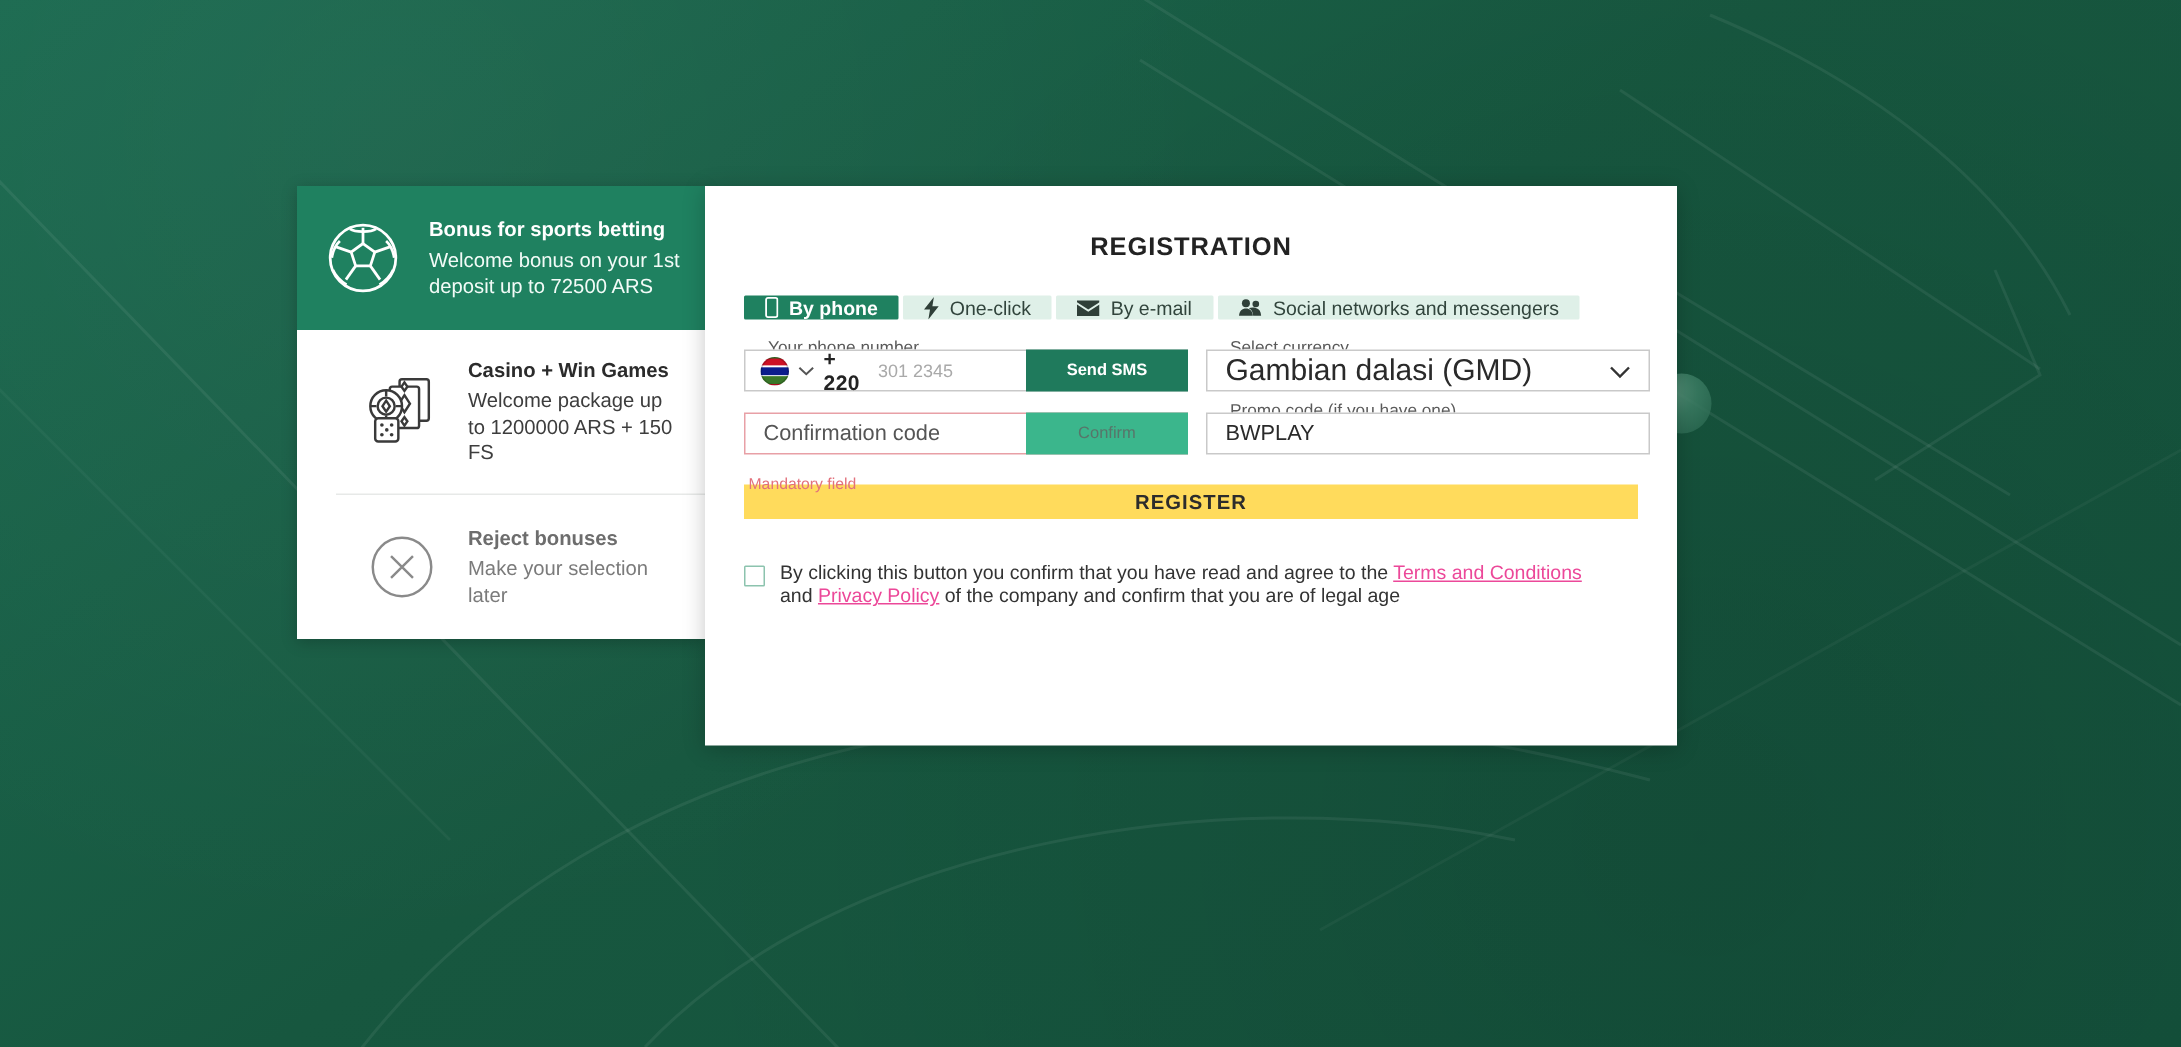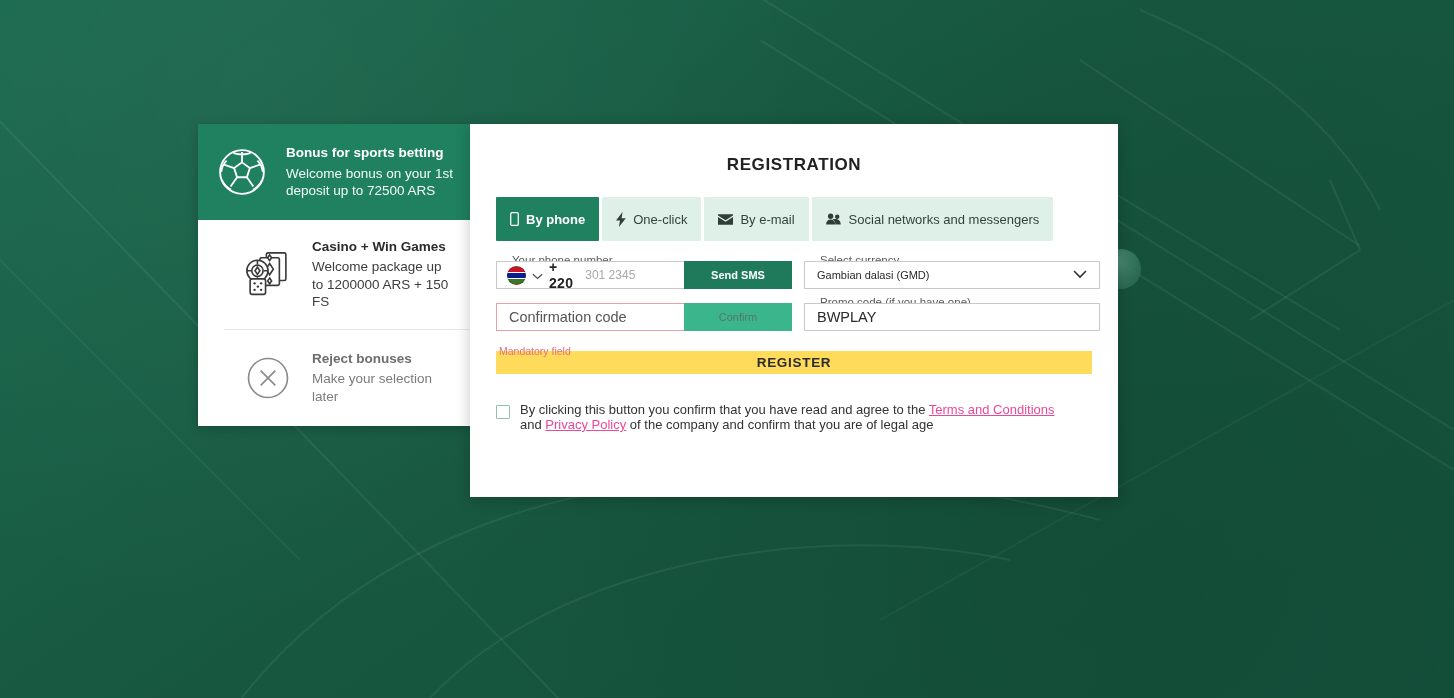--- a/index.html
+++ b/index.html
@@ -106,21 +106,21 @@
     margin: 9px 0 22px 0;
   }
 
   
   .tabs { display: flex; gap: 3px; margin-bottom: 20px; }
   .tab {
     display: flex;
     align-items: center;
     justify-content: center;
     gap: 7px;
-    height: 44px;
+    height: 16px;
     padding: 0 14px;
     background: #dff0e8;
     color: #31443c;
     font-size: 13px;
     cursor: pointer;
     white-space: nowrap;
     border-radius: 1px;
   }
   .tab.active { background: #1f8160; color: #ffffff; font-weight: bold; }
   .tab .tab-ic { display: inline-flex; align-items: center; }
@@ -204,21 +204,21 @@
     position: absolute;
     left: 3px;
     top: 42px;
     font-size: 10.5px;
     color: #e2717c;
   }
 
   .sel-inner {
     flex: 1 1 auto; display: flex; align-items: center;
     justify-content: space-between; padding: 0 12px;
-    font-size: 11px; color: #2a2a2a; cursor: pointer;
+    font-size: 20px; color: #2a2a2a; cursor: pointer;
   }
 
   
   .register-btn {
     display: block;
     width: 100%;
     height: 23px;
     margin-top: 6px;
     background: #ffdb5c;
     border: none;

